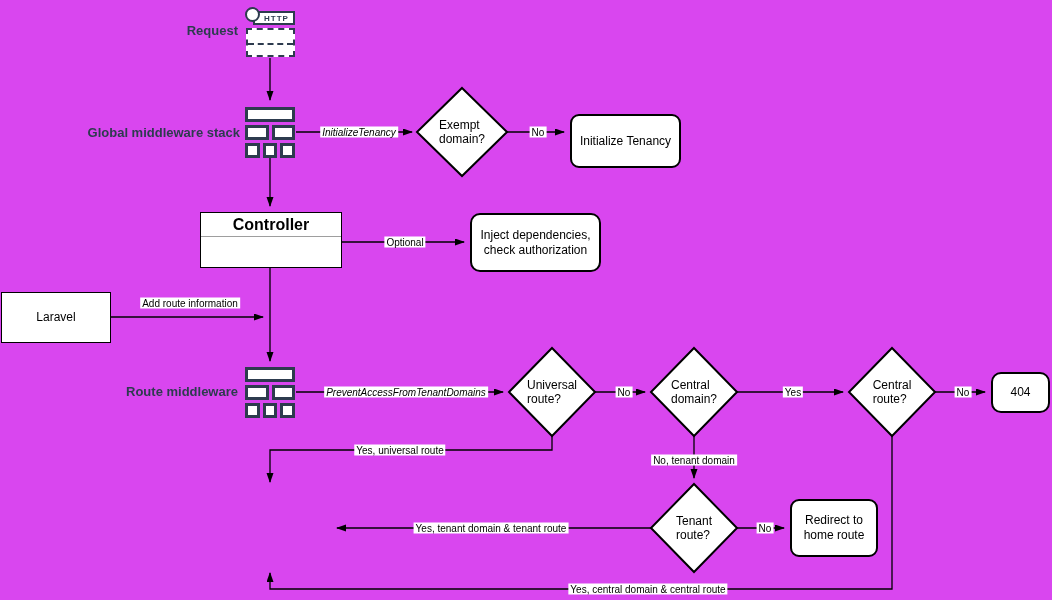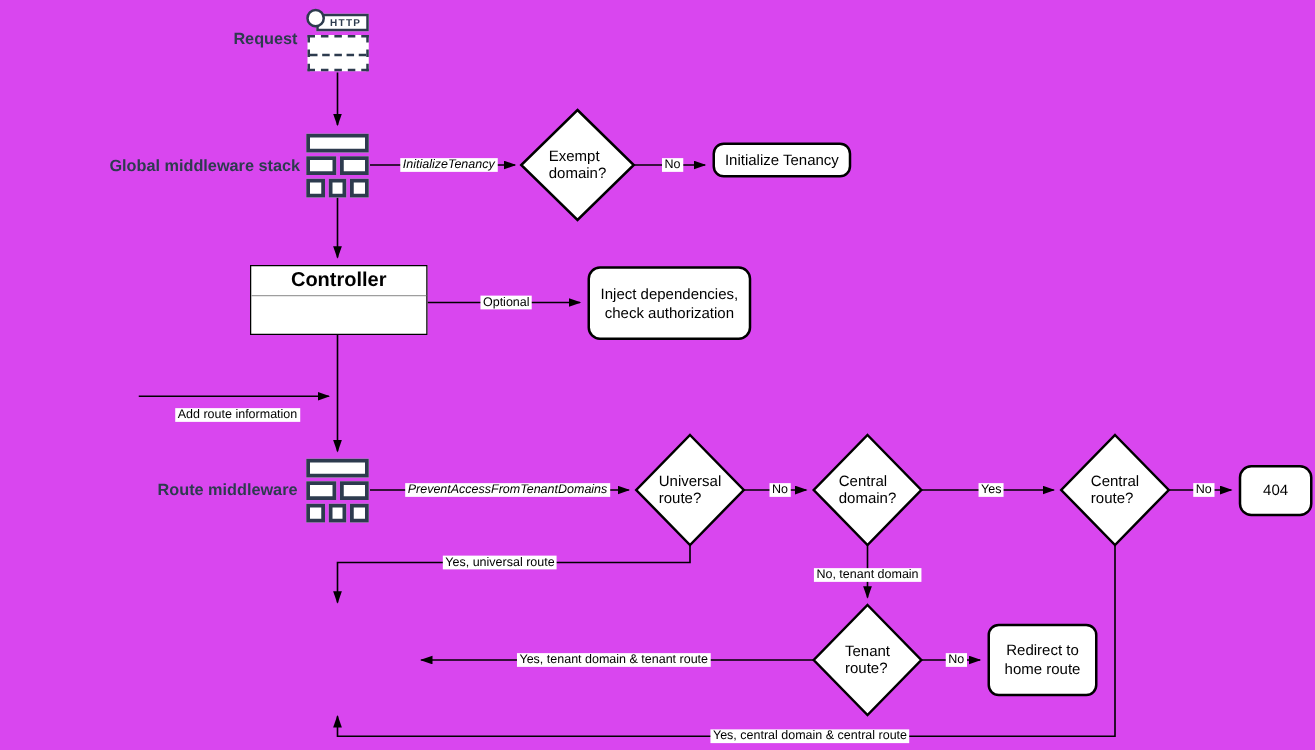--- a/index.html
+++ b/index.html
@@ -121,33 +121,34 @@
         <div class="cell"></div>
       </div>
     <div class="row">
         <div class="cell"></div>
         <div class="cell"></div>
         <div class="cell"></div>
       </div>
   </div>
   <div class="slabel" style="right:814px; top:384px;">Route middleware</div>
 
-  <div class="box" style="left:570px; top:114px; width:111px; height:28px;">Initialize Tenancy</div>
+  <div class="box" style="left:570px; top:114px; width:111px; height:54px;">Initialize Tenancy</div>
 
   <div class="uml" style="left:200px; top:212px; width:142px; height:56px;">
     <div class="ctitle">Controller</div>
   </div>
 
   <div class="box" style="left:470px; top:213px; width:131px; height:59px; border-radius:10px;">
     <div>
       <span style="display:block">Inject dependencies,</span>
       <span style="display:block">check authorization</span>
     </div>
   </div>
 
+  <div class="box sq" style="left:1px; top:292px; width:110px; height:51px;">Laravel</div>
 
   <div class="box" style="left:991px; top:372px; width:59px; height:41px; border-radius:10px;">404</div>
 
   <div class="box" style="left:790px; top:499px; width:88px; height:58px;">Redirect to home route</div>
 
 
   <div class="dtext" style="left:462px; top:132px;">
     <span>Exempt</span>
       <span>domain?</span>
   </div>
@@ -164,21 +165,21 @@
       <span>route?</span>
   </div>
   <div class="dtext" style="left:694px; top:528px;">
     <span>Tenant</span>
       <span>route?</span>
   </div>
 
   <div class="elabel it" style="left:359px; top:132px;">InitializeTenancy</div>
   <div class="elabel" style="left:538px; top:132px;">No</div>
   <div class="elabel" style="left:405px; top:242px;">Optional</div>
-  <div class="elabel" style="left:190px; top:332px;">Add route information</div>
+  <div class="elabel" style="left:190px; top:303px;">Add route information</div>
   <div class="elabel it" style="left:406px; top:392px;">PreventAccessFromTenantDomains</div>
   <div class="elabel" style="left:624px; top:392px;">No</div>
   <div class="elabel" style="left:793px; top:392px;">Yes</div>
   <div class="elabel" style="left:963px; top:392px;">No</div>
   <div class="elabel" style="left:400px; top:450px;">Yes, universal route</div>
   <div class="elabel" style="left:694px; top:460px;">No, tenant domain</div>
   <div class="elabel" style="left:765px; top:528px;">No</div>
   <div class="elabel" style="left:491px; top:528px;">Yes, tenant domain &amp; tenant route</div>
   <div class="elabel" style="left:648px; top:589px;">Yes, central domain &amp; central route</div>
 

